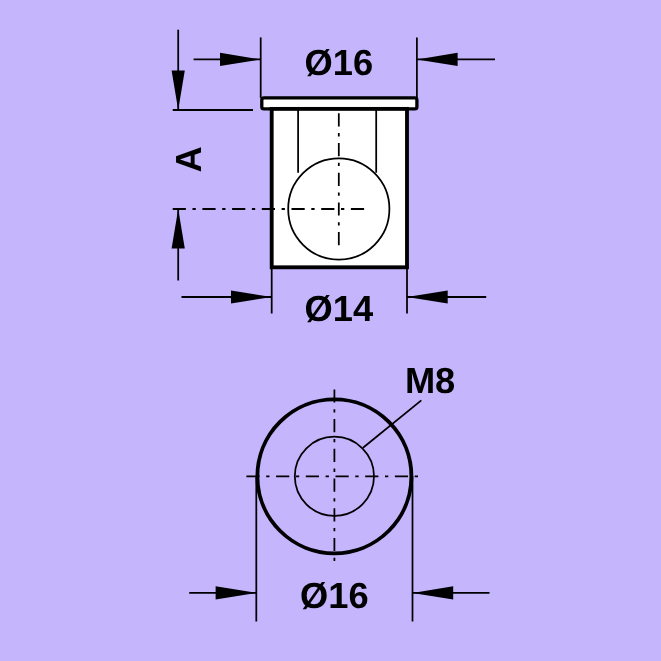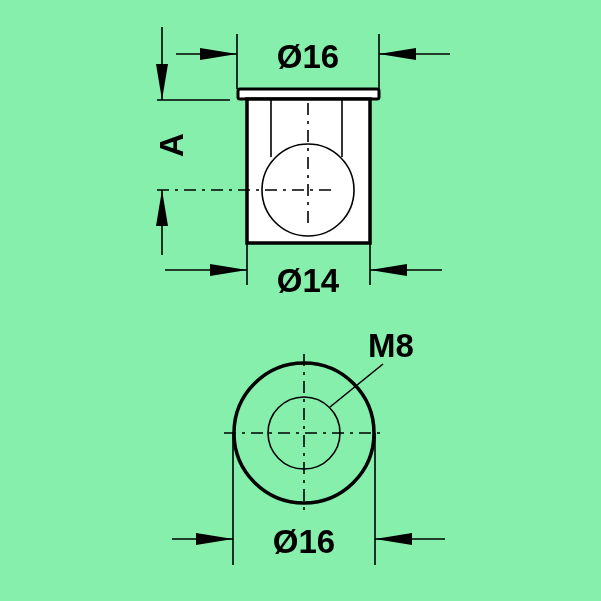--- a/index.html
+++ b/index.html
@@ -1,16 +1,16 @@
 <!DOCTYPE html>
 <html><head>
 <meta charset="utf-8">
 <style>
   html, body { margin: 0; padding: 0; background: #ffffff; }
-  #canvas { position: relative; width: 601px; height: 601px; background: #86efac; overflow: hidden; }
+  #canvas { position: relative; width: 601px; height: 601px; background: #c4b5fd; overflow: hidden; }
   svg { position: absolute; left: 0; top: 0; }
   .dimtext { font-family: "Liberation Sans", sans-serif; font-weight: bold; font-size: 33px; fill: #000; }
   .thin { stroke: #000; stroke-width: 1.6; fill: none; }
   .thick { stroke: #000; stroke-width: 3.5; fill: none; }
   .dash { stroke: #000; stroke-width: 1.6; fill: none; stroke-dasharray: 12 6 3 6; }
   .arrow { fill: #000; stroke: none; }
 </style>
 </head>
 <body>
 

